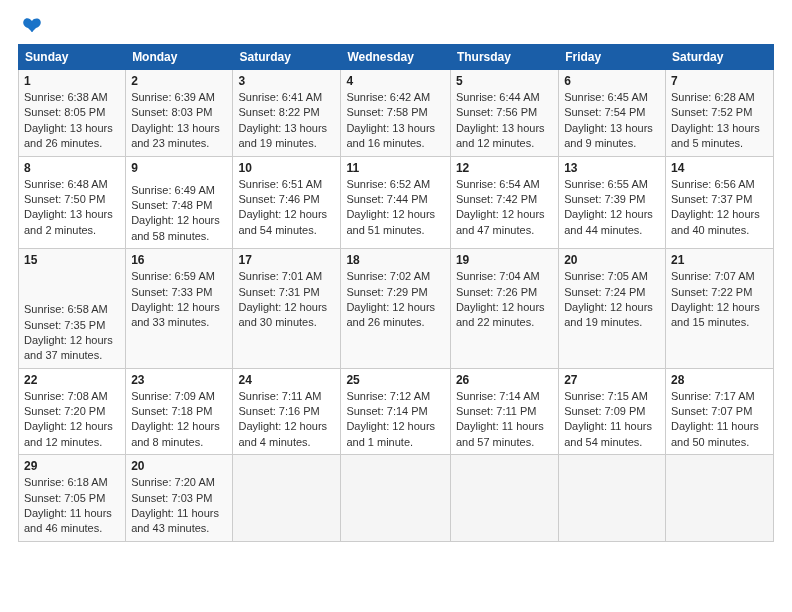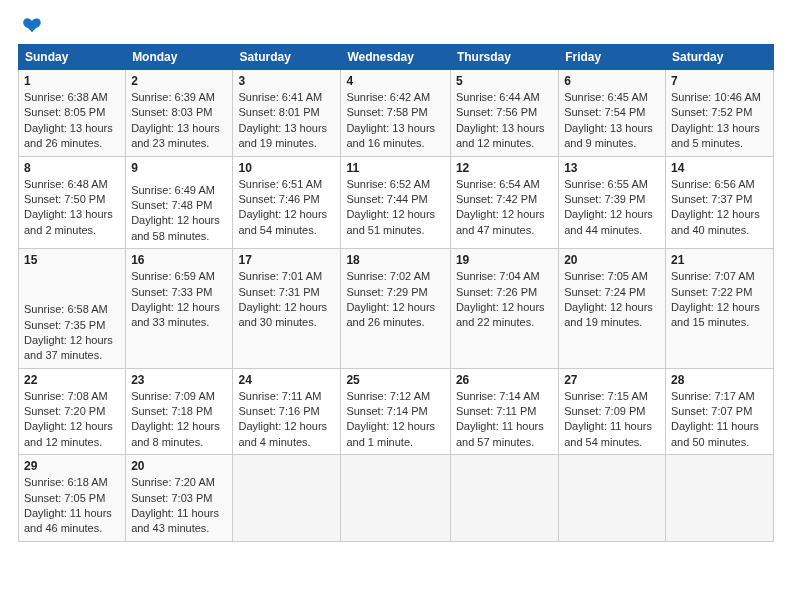--- a/index.html
+++ b/index.html
@@ -134,21 +134,21 @@
           <td>
             <span class="day-num">2</span>
             <div class="day-info" style="white-space: pre-line;">Sunrise: 6:39 AM
 Sunset: 8:03 PM
 Daylight: 13 hours
 and 23 minutes.</div>
           </td>
           <td>
             <span class="day-num">3</span>
             <div class="day-info" style="white-space: pre-line;">Sunrise: 6:41 AM
-Sunset: 8:01 PM
+Sunset: 8:22 PM
 Daylight: 13 hours
 and 19 minutes.</div>
           </td>
           <td>
             <span class="day-num">4</span>
             <div class="day-info" style="white-space: pre-line;">Sunrise: 6:42 AM
 Sunset: 7:58 PM
 Daylight: 13 hours
 and 16 minutes.</div>
           </td>
@@ -161,21 +161,21 @@
           </td>
           <td>
             <span class="day-num">6</span>
             <div class="day-info" style="white-space: pre-line;">Sunrise: 6:45 AM
 Sunset: 7:54 PM
 Daylight: 13 hours
 and 9 minutes.</div>
           </td>
           <td>
             <span class="day-num">7</span>
-            <div class="day-info" style="white-space: pre-line;">Sunrise: 10:46 AM
+            <div class="day-info" style="white-space: pre-line;">Sunrise: 6:28 AM
 Sunset: 7:52 PM
 Daylight: 13 hours
 and 5 minutes.</div>
           </td>
         </tr>
         <tr>
           <td>
             <span class="day-num">8</span>
             <div class="day-info" style="white-space: pre-line;">Sunrise: 6:48 AM
 Sunset: 7:50 PM

